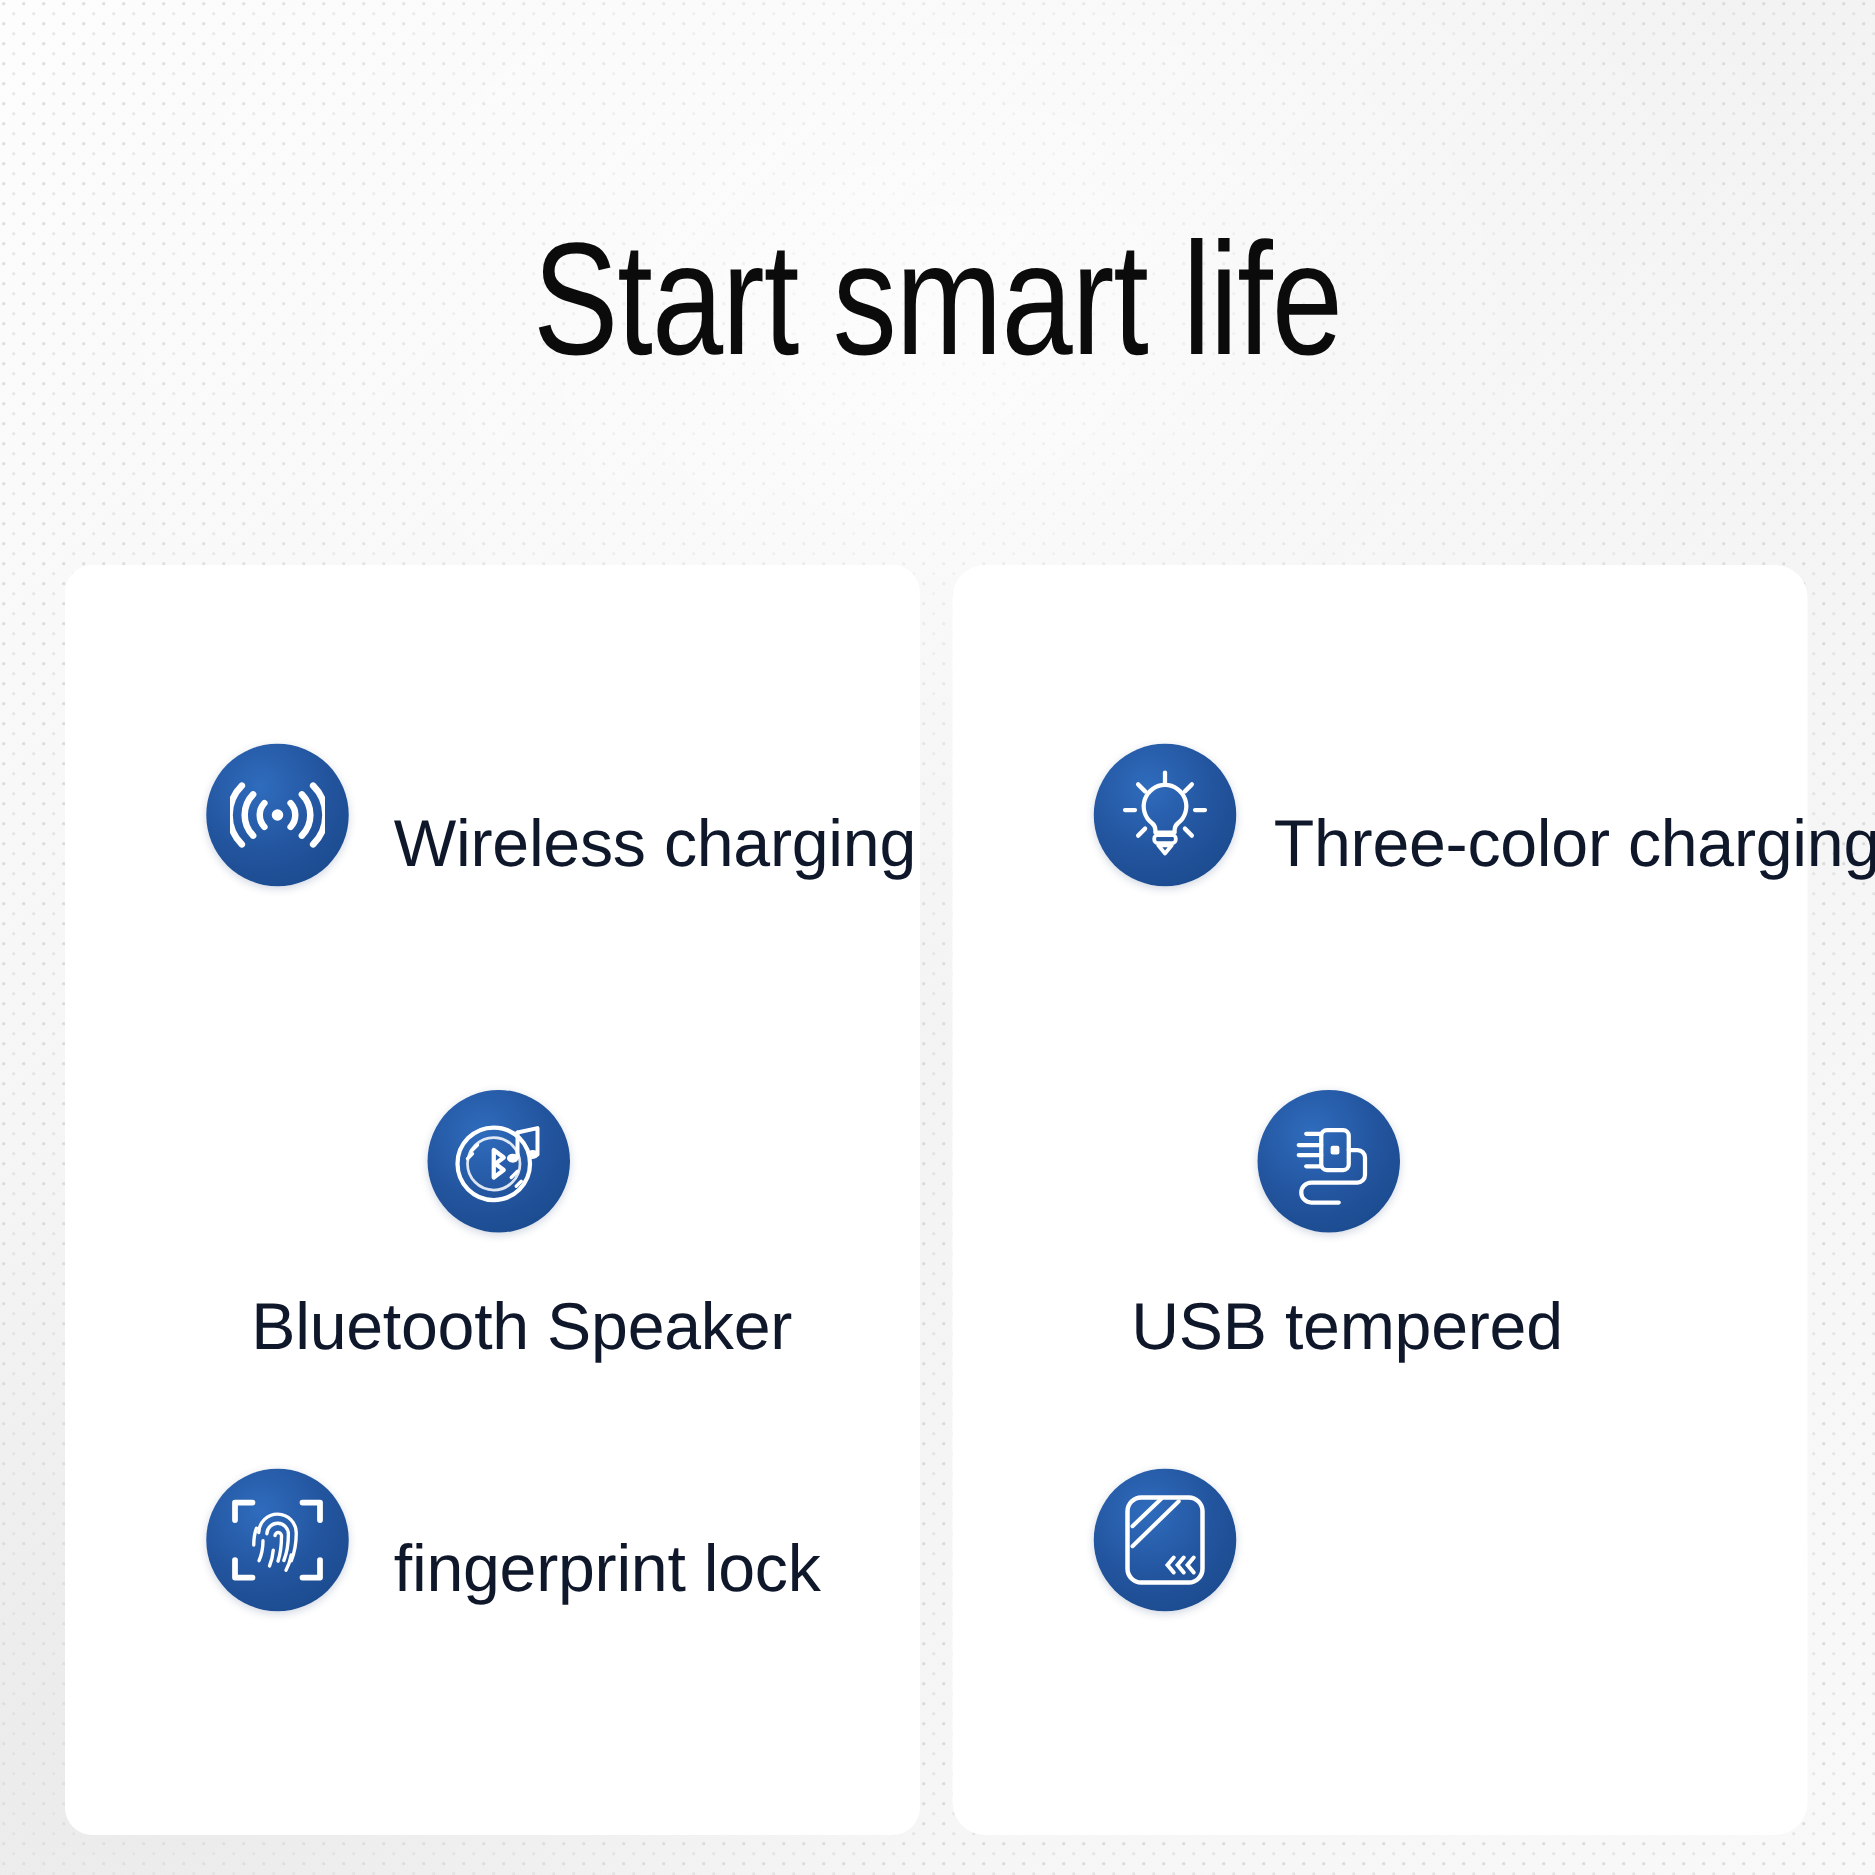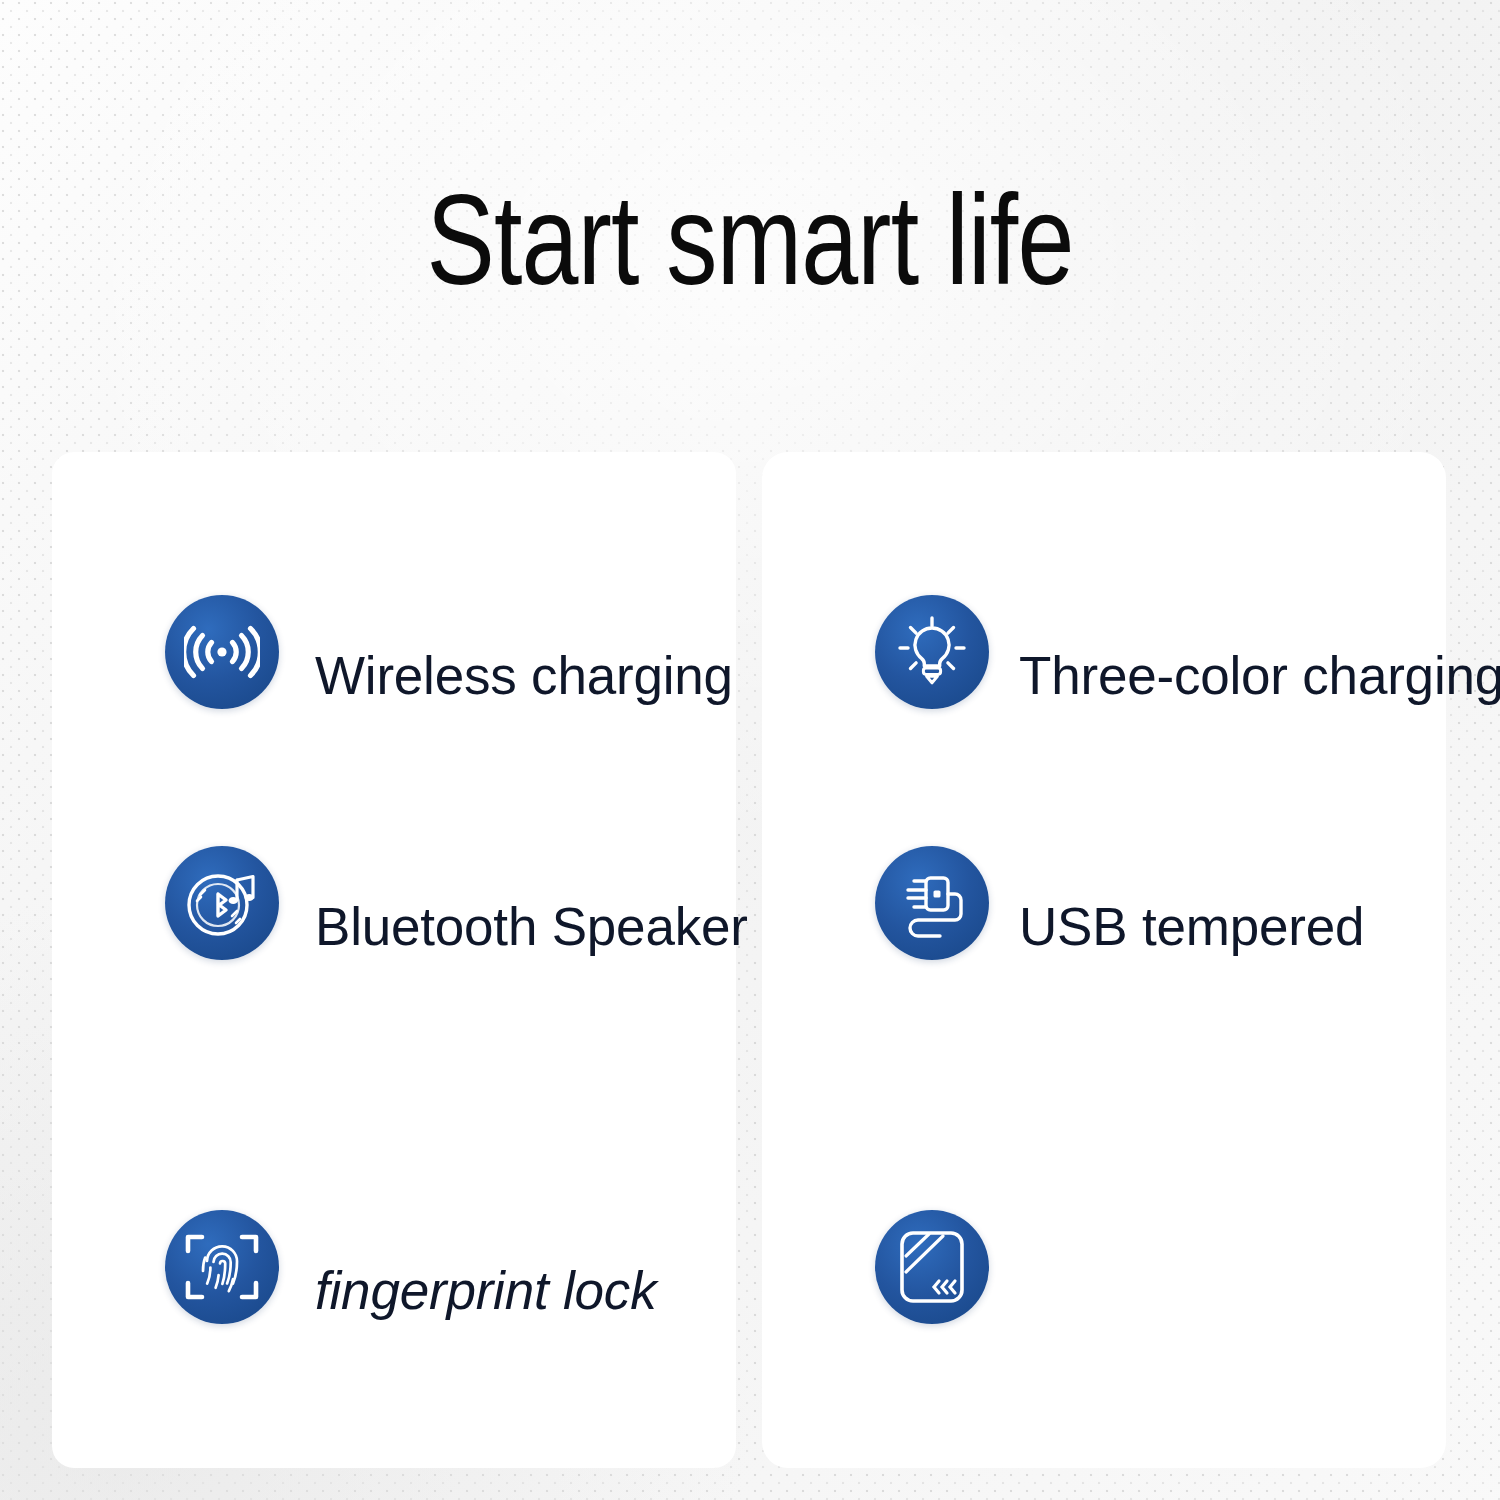--- a/index.html
+++ b/index.html
@@ -73,22 +73,22 @@
   
   .feature {
     position: absolute;
     display: flex;
     align-items: center;
   }
   .col-left .feature  { left: 165px; }
   .col-right .feature { left: 875px; }
 
   .row-0 { top: 595px; }
-  .row-1 { top: 846px; }
-  .row-2 { top: 1210px; font-style: italic; }
+  .row-1 { top: 872px; flex-direction: column; }
+  .row-2 { top: 1175px; }
 
   .feature-icon {
     width: 114px;
     height: 114px;
     min-width: 114px;
     border-radius: 50%;
     background: radial-gradient(circle at 38% 30%, #2f6cbd 0%, #23559f 48%, #174585 100%);
     display: flex;
     align-items: center;
     justify-content: center;

